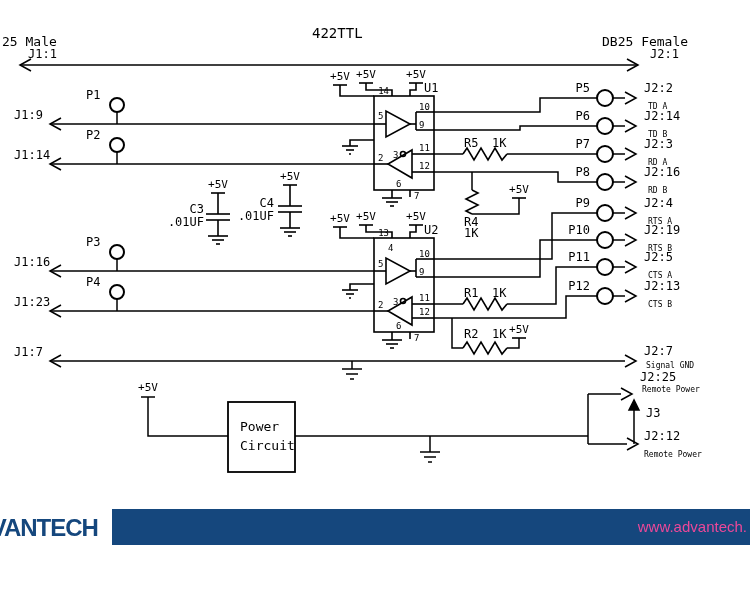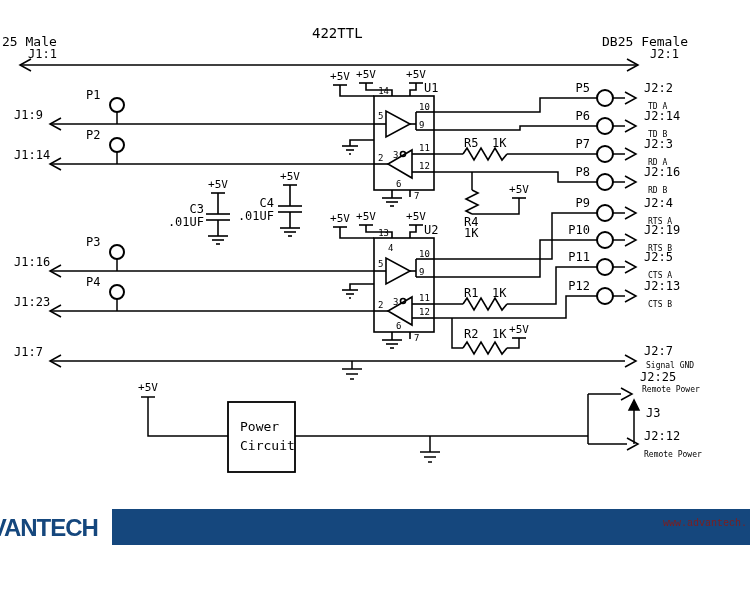--- a/index.html
+++ b/index.html
@@ -8,21 +8,21 @@
   svg text{fill:#000;stroke:none;}
   .t8{font:8px "DejaVu Sans Mono",monospace;}
   .t9{font:9px "DejaVu Sans Mono",monospace;}
   .t11{font:11px "DejaVu Sans Mono",monospace;}
   .t12{font:12px "DejaVu Sans Mono",monospace;}
   .t13{font:13px "DejaVu Sans Mono",monospace;}
   .t14{font:14px "DejaVu Sans Mono",monospace;}
   .footer-bar{position:absolute;left:0;top:509px;width:750px;height:36px;background:#15477d;}
   .logo-panel{position:absolute;left:0;top:509px;width:112px;height:36px;background:#fff;overflow:hidden;}
   .logo-text{position:absolute;left:-42px;top:5px;font-weight:bold;font-size:24px;font-family:"Liberation Sans",sans-serif;color:#15477d;letter-spacing:-1px;white-space:nowrap;}
-  .footer-url{position:absolute;right:3px;top:518px;font-size:10px;font-family:Liberation Mono, monospace;color:#7f1d1d;white-space:nowrap;}
+  .footer-url{position:absolute;right:3px;top:518px;font-size:15px;font-family:Liberation Sans, sans-serif;color:#ec4899;white-space:nowrap;}
 </style>
 </head>
 <body>
 
 <div class="page">
 <svg width="750" height="505" viewBox="0 0 750 505">
 
   <g>
     <text class="t13" x="2" y="46">25 Male</text>
     <text class="t14" x="312" y="38">422TTL</text>

